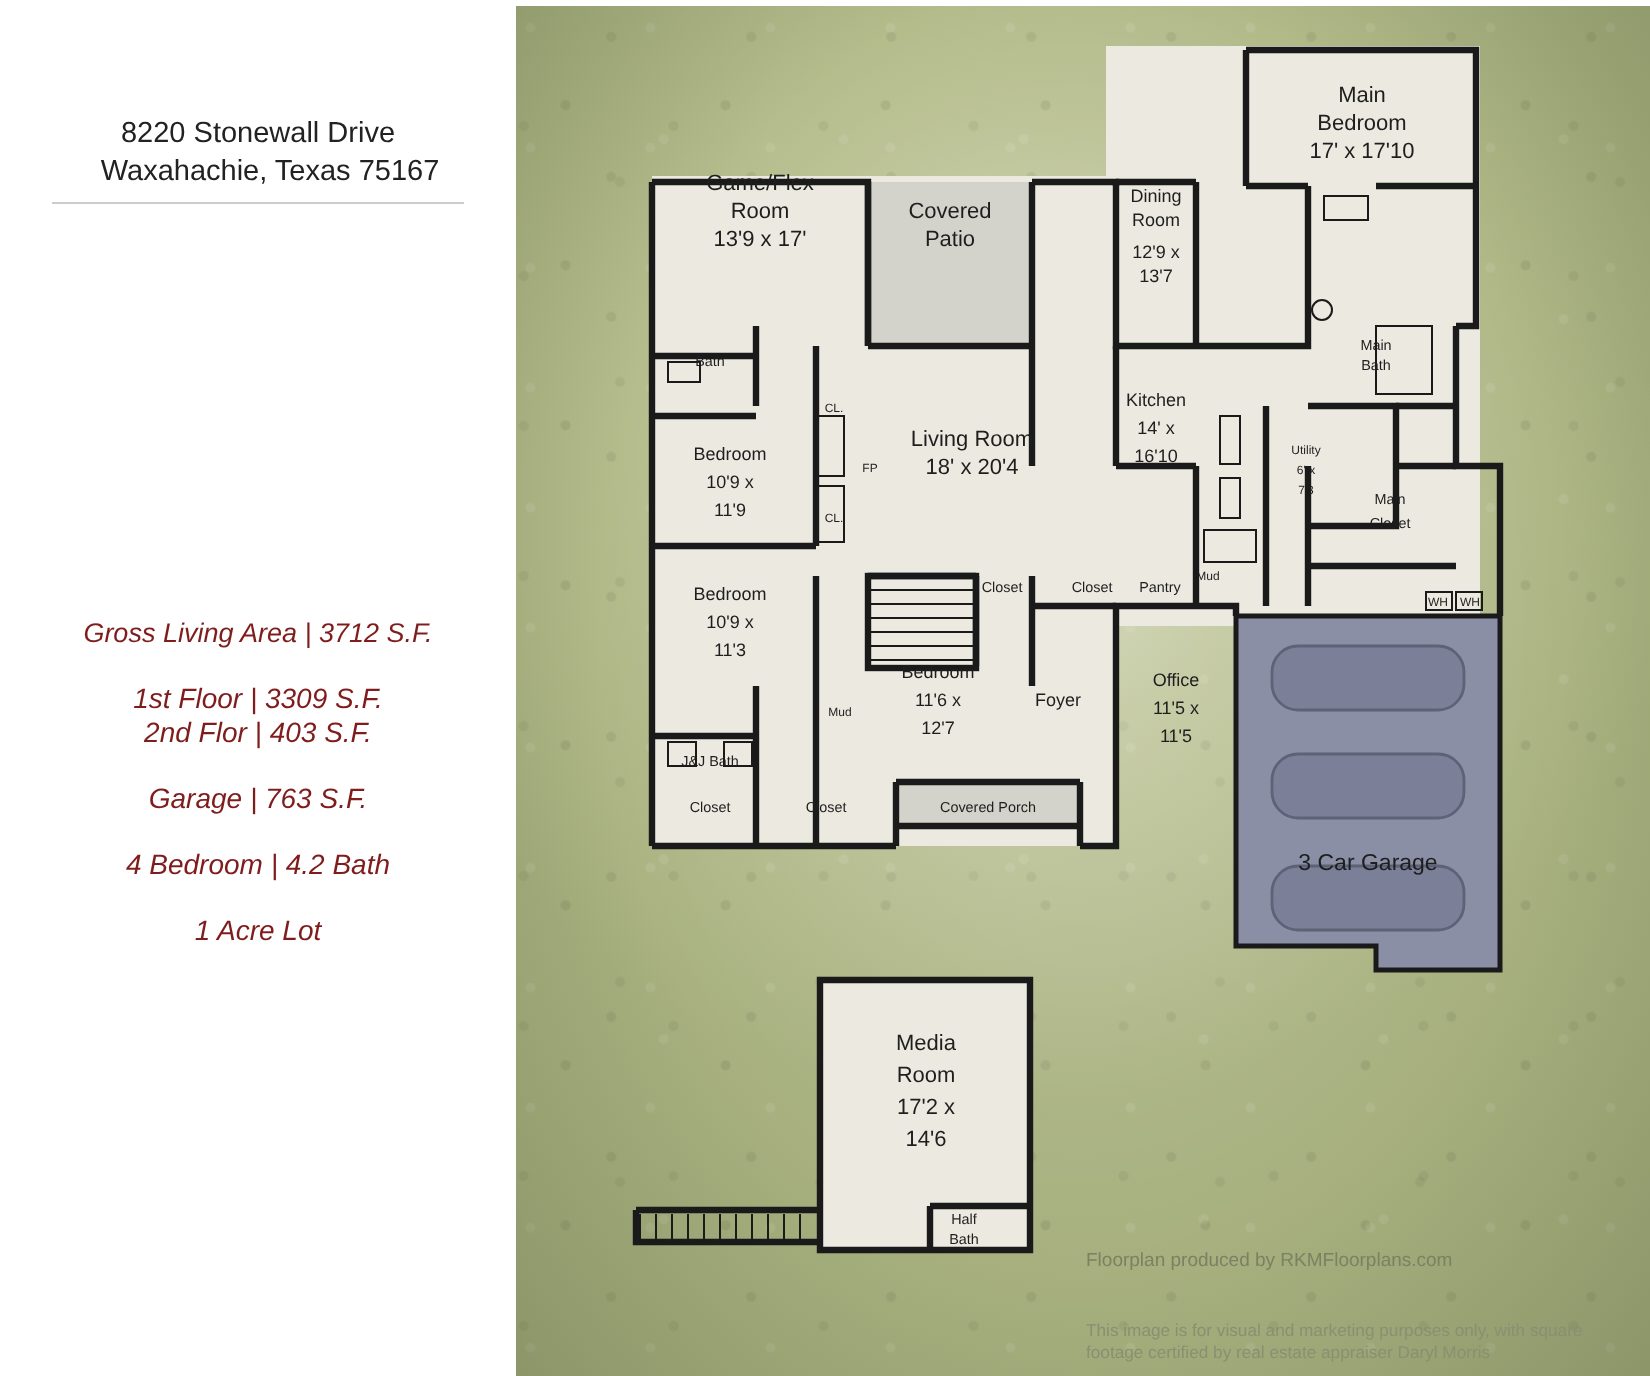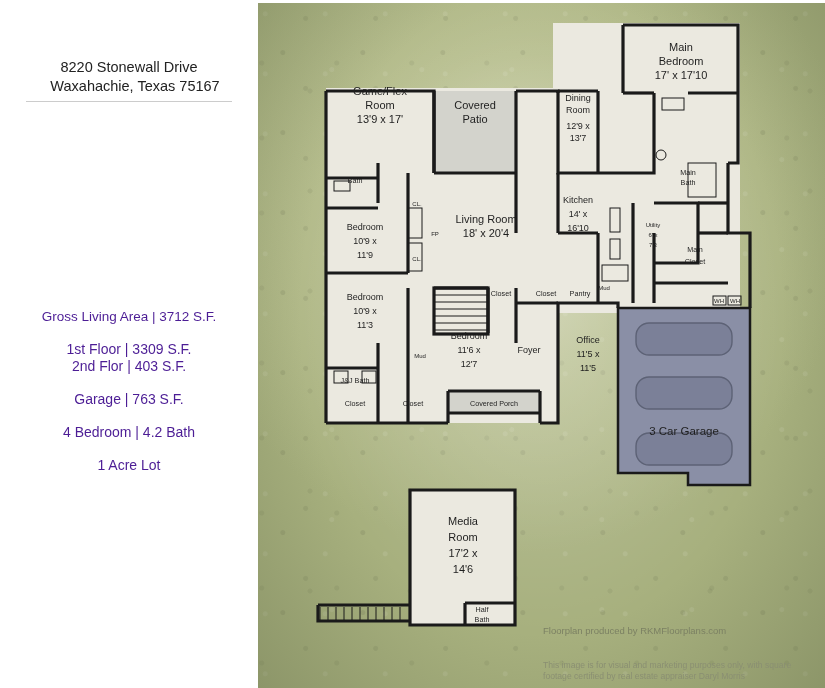--- a/index.html
+++ b/index.html
@@ -22,21 +22,21 @@
     font-size:14.5px;line-height:19px;color:#222;
   }
   .addr .l1{display:block;}
   .addr .l2{display:block;padding-left:12px;}
   .addr-rule{
     position:absolute;left:26px;top:101px;width:206px;height:1px;background:#cccccc;
   }
   .stats{
     position:absolute;left:0;top:308px;width:258px;text-align:center;
   }
-  .stats .line{font-size:13.5px;color:#4c1d95;line-height:17px;}
+  .stats .line{font-size:13.5px;color:#7f1d1d;line-height:17px;font-style:italic;}
   .stats .gap{height:16px;}
   .stats .sub{font-size:14px;}
 
   
   .plan{
     position:absolute;left:258px;top:3px;width:567px;height:688px;
     background:
       radial-gradient(ellipse 60% 50% at 45% 30%, #cfd3b0 0%, #b9c091 45%, #a7b07e 100%);
     overflow:hidden;
   }

